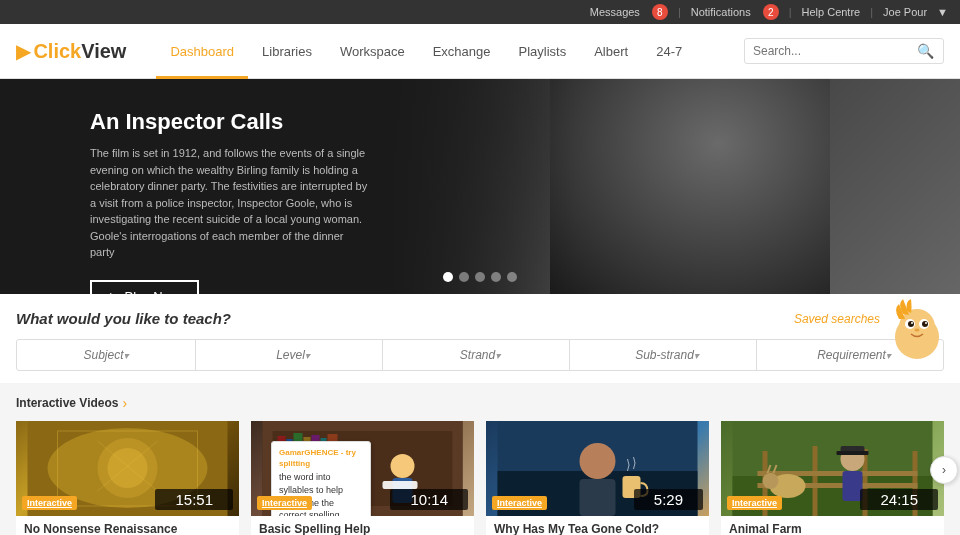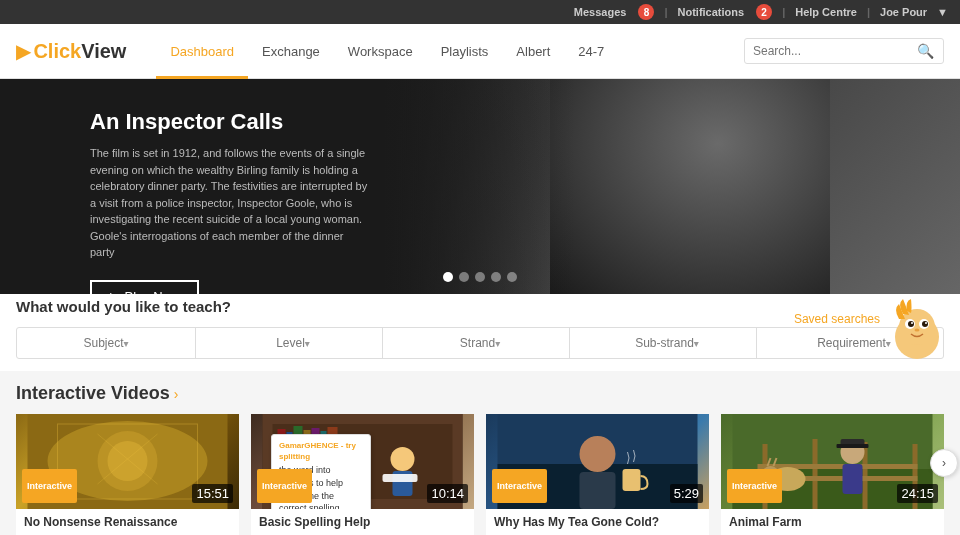--- a/index.html
+++ b/index.html
@@ -9,21 +9,21 @@
     .top-bar {
       background: #333;
       color: #ccc;
       font-size: 11px;
       padding: 4px 12px;
       display: flex;
       justify-content: flex-end;
       align-items: center;
       gap: 10px;
     }
-    .top-bar span { color: #ccc; font-weight: bold; }
+    .top-bar span { color: #ccc; }
     .top-bar .separator { color: #666; }
     .top-bar .badge {
       background: #e74c3c;
       color: white;
       border-radius: 50%;
       width: 16px;
       height: 16px;
       display: inline-flex;
       align-items: center;
       justify-content: center;
@@ -193,22 +193,23 @@
       width: 10px;
       height: 10px;
       border-radius: 50%;
       background: rgba(255,255,255,0.4);
     }
     .dot.active { background: white; }
 
     
     .teach-section {
       background: white;
-      padding: 4px 16px 12px;
+      padding: 16px 16px 12px;
       position: relative;
+      font-style: italic;
     }
     .teach-title {
       font-size: 15px;
       font-weight: bold;
       color: #333;
       margin-bottom: 12px;
     }
     .teach-saved {
       position: absolute;
       right: 80px;
@@ -251,21 +252,21 @@
     .videos-section {
       background: #f5f5f5;
       padding: 12px 16px;
     }
     .section-header {
       display: flex;
       align-items: center;
       margin-bottom: 10px;
     }
     .section-title {
-      font-size: 18px;
+      font-size: 12px;
       font-weight: bold;
       color: #333;
     }
     .section-arrow {
       color: #f5a623;
       margin-left: 4px;
       font-size: 14px;
     }
 
     .video-grid {
@@ -296,32 +297,33 @@
     
     .thumb-4 { background: linear-gradient(135deg, #4a6a2a 0%, #6a8a3a 40%, #8aaa5a 70%, #aac07a 100%); }
 
     .badge-interactive {
       position: absolute;
       bottom: 6px;
       left: 6px;
       background: #f5a623;
       color: white;
       font-size: 9px;
-      padding: 12px 5px;
+      padding: 2px 5px;
       border-radius: 2px;
       font-weight: bold;
+      text-decoration: underline;
     }
     .badge-duration {
       position: absolute;
       bottom: 6px;
       right: 6px;
       background: rgba(0,0,0,0.7);
       color: white;
-      font-size: 13px;
-      padding: 2px 4px;
+      font-size: 15px;
+      padding: 2px 20px;
       border-radius: 2px;
     }
 
     
     .thumb-tooltip {
       position: absolute;
       top: 20px;
       left: 20px;
       background: white;
       border: 1px solid #ddd;
@@ -390,22 +392,23 @@
   <span>▼</span>
 </div>
 
 <div class="header">
   <div class="logo">
     <span class="logo-arrow">▶</span>
     <span class="logo-text"><span>Click</span>View</span>
   </div>
   <nav class="nav">
     <div class="nav-item active">Dashboard</div>
+    <div class="nav-item">Libraries</div>
+    <div class="nav-item">Workspace</div>
     <div class="nav-item">Exchange</div>
-    <div class="nav-item">Workspace</div>
     <div class="nav-item">Playlists</div>
     <div class="nav-item">Albert</div>
     <div class="nav-item">24-7</div>
   </nav>
   <div class="search-box">
     <input type="text" placeholder="Search..." style="">
     <span class="search-icon">🔍</span>
   </div>
 </div>
 

